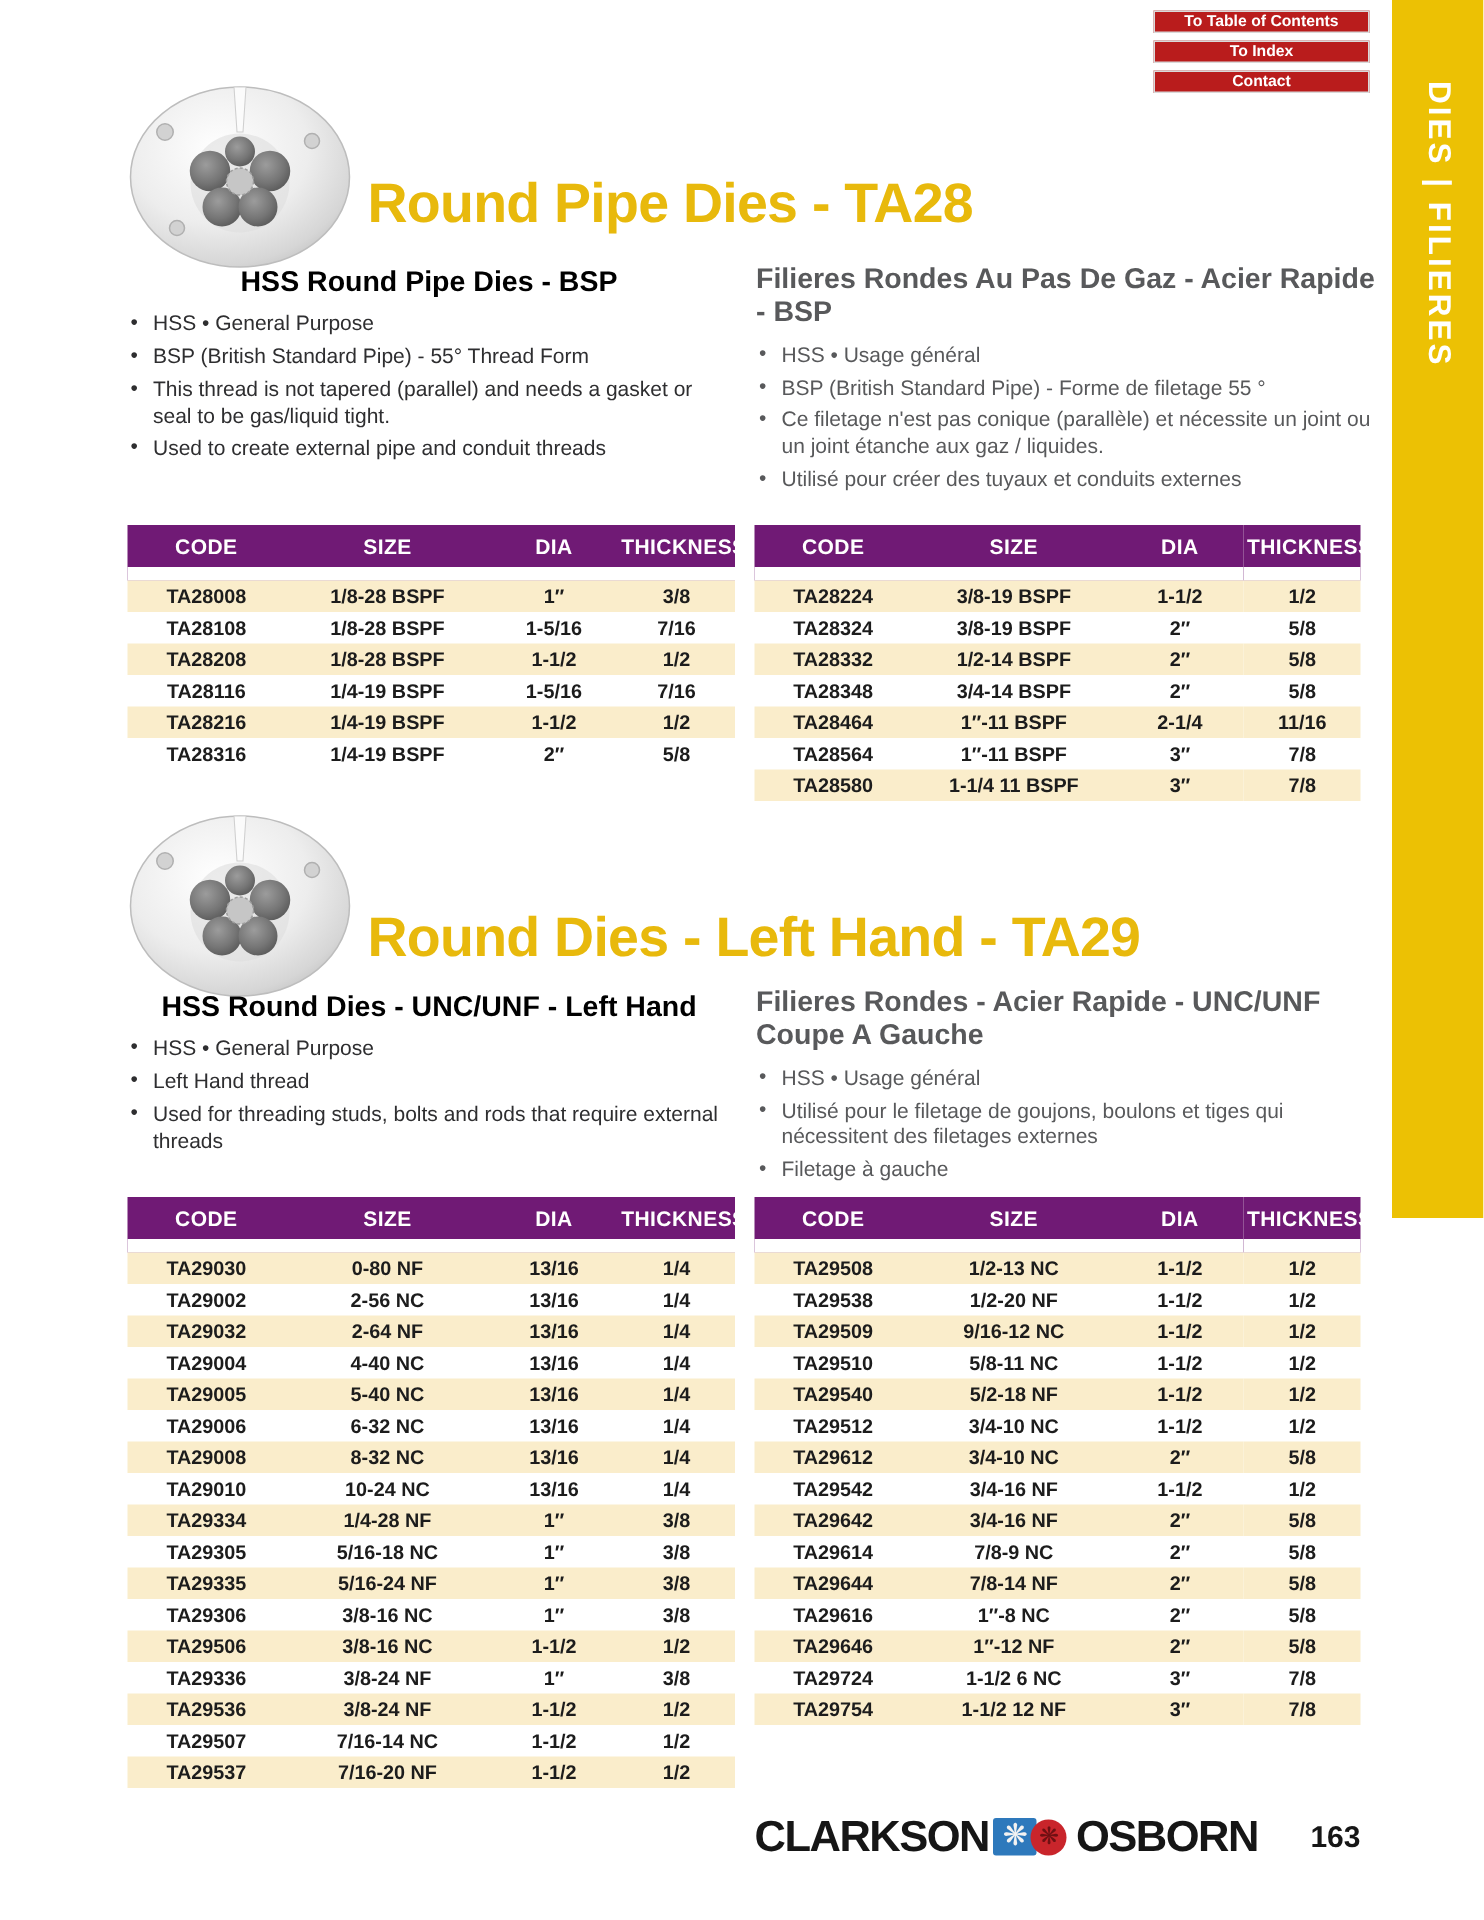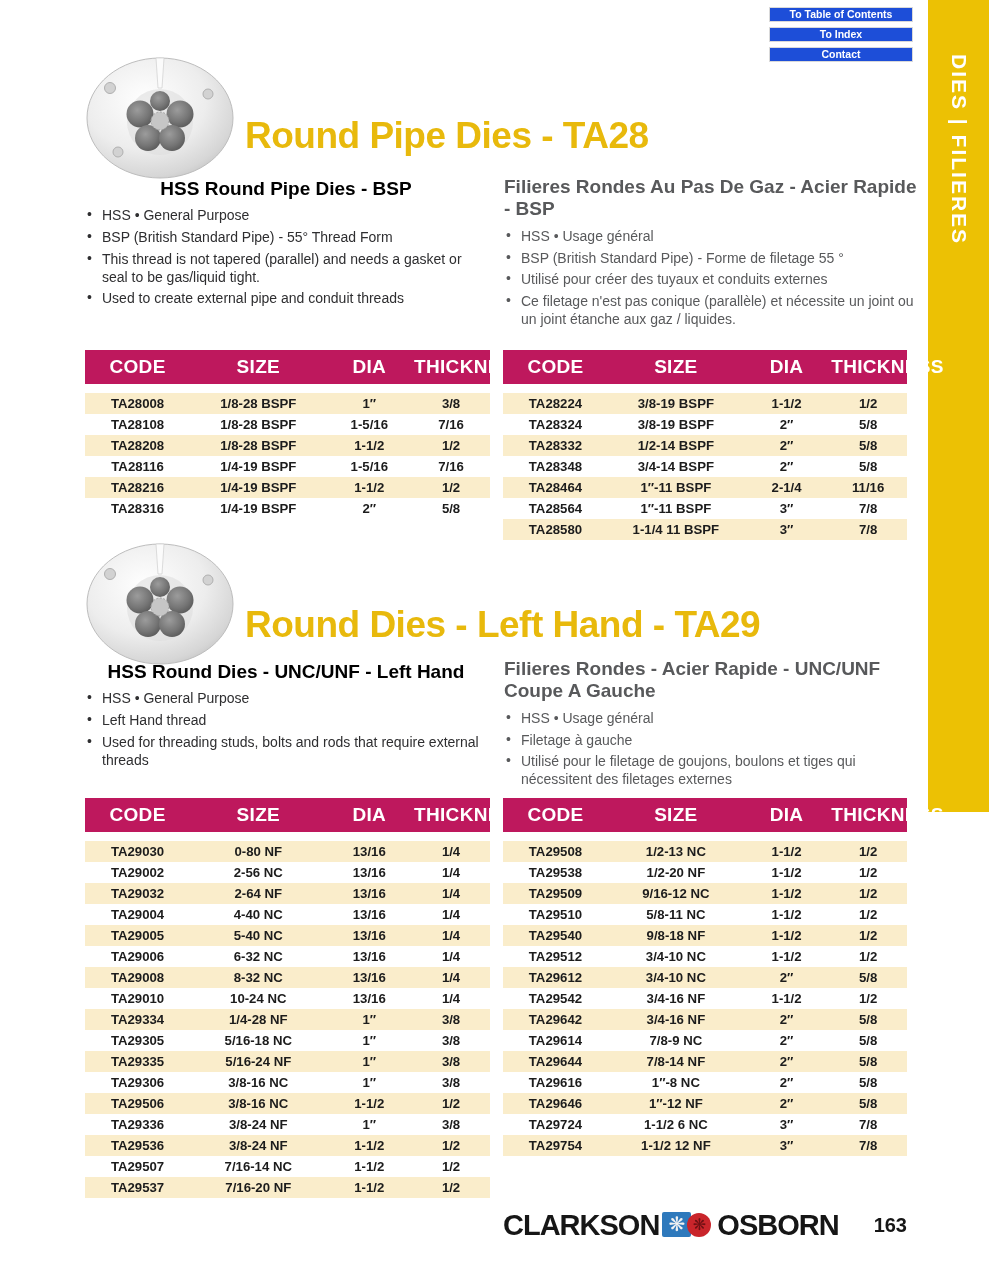--- a/index.html
+++ b/index.html
@@ -4,21 +4,21 @@
 <style>
   html,body { margin:0; padding:0; }
   body {
     width:989px; height:1280px; position:relative; overflow:hidden;
     background:#ffffff; font-family:"Liberation Sans", sans-serif;
   }
 
   
   .nav-buttons { position:absolute; left:769px; top:7px; width:144px; }
   .nav-btn {
-    background:#1d4ed8; color:#fff; font-size:10.5px; font-weight:bold;
+    background:#b91c1c; color:#fff; font-size:10.5px; font-weight:bold;
     text-align:center; line-height:13px; height:13px; margin-bottom:5px;
     border:1px solid #d9d9d9;
   }
 
   
   .side-tab { position:absolute; right:0; top:0; width:61px; height:812px; background:#ECC104; }
   .side-tab span {
     position:absolute; top:54px; left:50%; transform:translateX(-50%);
     writing-mode:vertical-rl; white-space:nowrap;
     color:#fff; font-weight:bold; font-size:21px; letter-spacing:2px;
@@ -58,21 +58,21 @@
   
   .die-table {
     position:absolute; border-collapse:separate; border-spacing:0;
     table-layout:fixed;
   }
   .pos-t1l { left:85px;  top:350px; width:405px; }
   .pos-t1r { left:503px; top:350px; width:404px; }
   .pos-t2l { left:85px;  top:798px; width:405px; }
   .pos-t2r { left:503px; top:798px; width:404px; }
   .die-table th {
-    background:#be185d; color:#fff; font-weight:bold; font-size:19px;
+    background:#701a75; color:#fff; font-weight:bold; font-size:14px;
     letter-spacing:0.3px; padding:6px 2px; text-align:center;
     border-bottom:9px solid #ffffff;
   }
   .die-table td {
     text-align:center; font-size:13.2px; font-weight:bold; color:#1c1c1c;
     padding:2px 0; line-height:17px; height:17px;
   }
   .die-table tbody tr:nth-child(odd) td { background:#FAEDCB; }
   .die-table th:nth-child(1), .die-table td:nth-child(1) { width:26%; }
   .die-table th:nth-child(2), .die-table td:nth-child(2) { width:34%; }
@@ -151,22 +151,22 @@
       <li>This thread is not tapered (parallel) and needs a gasket or seal to be gas/liquid tight.</li>
       <li>Used to create external pipe and conduit threads</li>
     </ul>
 </div>
 
 <div class="col fr pos-fr1">
   <h3>Filieres Rondes Au Pas De Gaz - Acier Rapide - BSP</h3>
   <ul class="bullets">
       <li>HSS  •  Usage général</li>
       <li>BSP (British Standard Pipe) - Forme de filetage 55 °</li>
+      <li>Ce filetage n'est pas conique (parallèle) et nécessite un joint ou un joint étanche aux gaz / liquides.</li>
       <li>Utilisé pour créer des tuyaux et conduits externes</li>
-      <li>Ce filetage n'est pas conique (parallèle) et nécessite un joint ou un joint étanche aux gaz / liquides.</li>
     </ul>
 </div>
 
 <table class="die-table pos-t1l">
     <thead>
       <tr>
         <th>CODE</th>
         <th>SIZE</th>
         <th>DIA</th>
         <th>THICKNESS</th>
@@ -290,22 +290,22 @@
       <li>HSS  •  General Purpose</li>
       <li>Left Hand thread</li>
       <li>Used for threading studs, bolts and rods that require external threads</li>
     </ul>
 </div>
 
 <div class="col fr pos-fr2">
   <h3>Filieres Rondes - Acier Rapide - UNC/UNF Coupe A Gauche</h3>
   <ul class="bullets">
       <li>HSS  •  Usage général</li>
+      <li>Utilisé pour le filetage de goujons, boulons et tiges qui nécessitent des filetages externes</li>
       <li>Filetage à gauche</li>
-      <li>Utilisé pour le filetage de goujons, boulons et tiges qui nécessitent des filetages externes</li>
     </ul>
 </div>
 
 <table class="die-table pos-t2l">
     <thead>
       <tr>
         <th>CODE</th>
         <th>SIZE</th>
         <th>DIA</th>
         <th>THICKNESS</th>
@@ -445,21 +445,21 @@
         <td>1/2</td>
       </tr>
       <tr>
         <td>TA29510</td>
         <td>5/8-11 NC</td>
         <td>1-1/2</td>
         <td>1/2</td>
       </tr>
       <tr>
         <td>TA29540</td>
-        <td>9/8-18 NF</td>
+        <td>5/2-18 NF</td>
         <td>1-1/2</td>
         <td>1/2</td>
       </tr>
       <tr>
         <td>TA29512</td>
         <td>3/4-10 NC</td>
         <td>1-1/2</td>
         <td>1/2</td>
       </tr>
       <tr>

